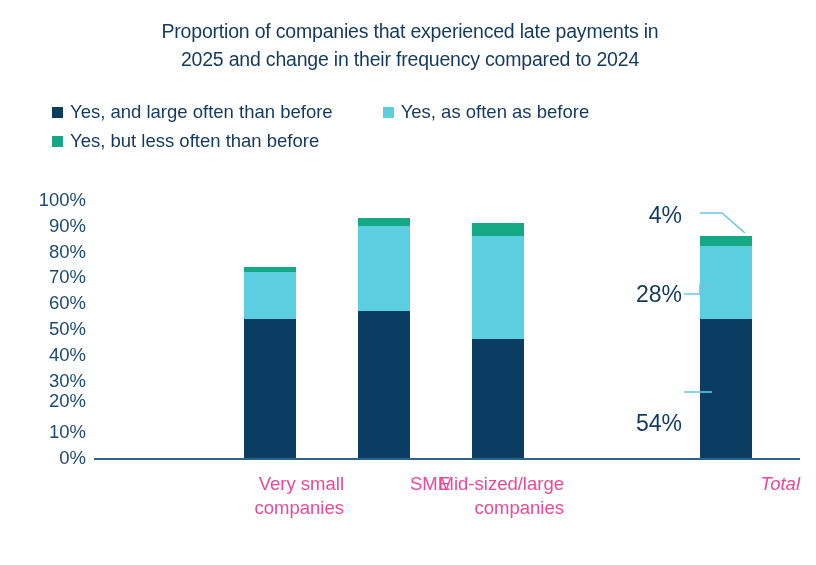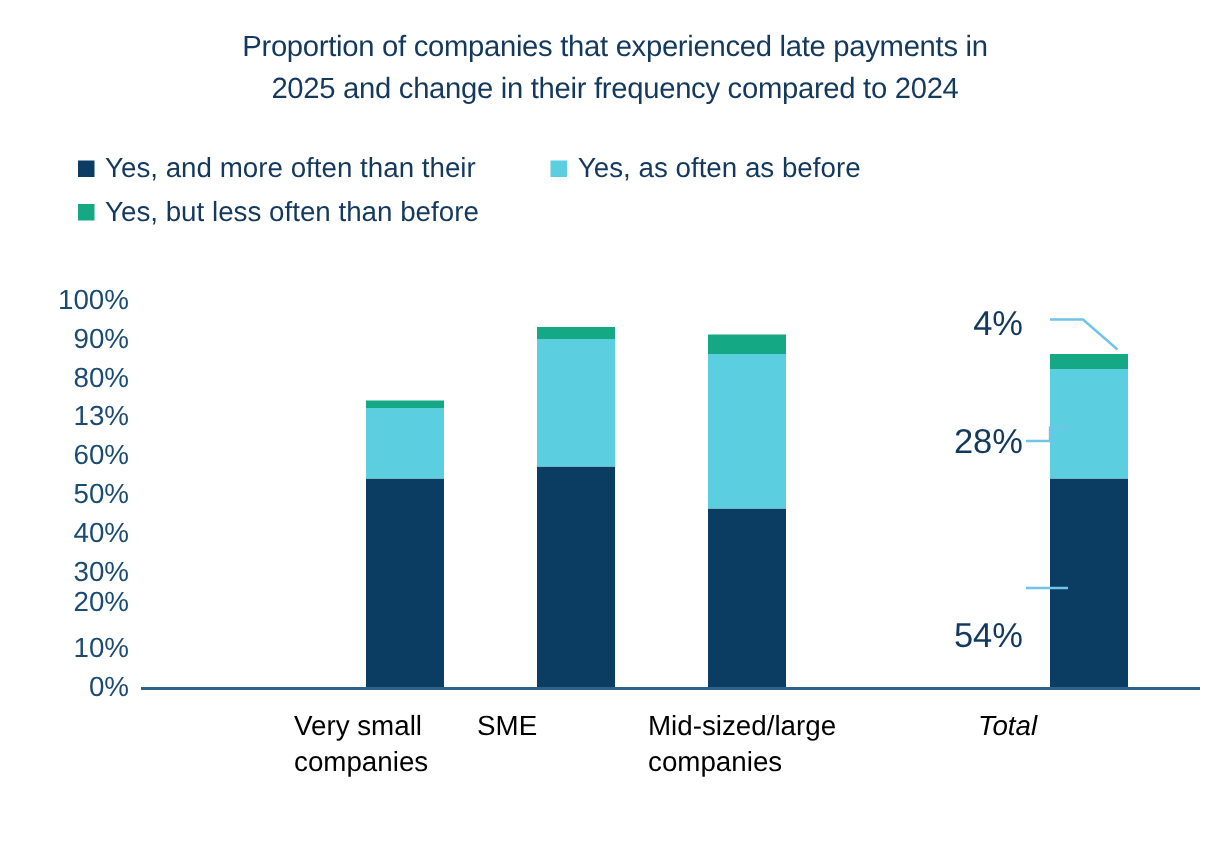--- a/index.html
+++ b/index.html
@@ -100,23 +100,23 @@
     width: 52px;
   }
   .seg {
     position: absolute;
     left: 0;
     width: 100%;
   }
 
   .cat-label {
     position: absolute;
-    text-align: left;
+    text-align: right;
     font-size: 18.5px;
-    color: #000000;
+    color: #ec4899;
     line-height: 1.3;
   }
 
   
   .callout {
     position: absolute;
     font-size: 23px;
     color: #14395e;
     line-height: 1;
     white-space: nowrap;
@@ -136,42 +136,42 @@
 
 <div id="chart-title">
   <span class="line">Proportion of companies that experienced late payments in</span>
   <span class="line">2025 and change in their frequency compared to 2024</span>
 </div>
 
 <div id="legend">
   <div class="legend-row">
     <div class="legend-item" id="legend-item-0">
       <span class="legend-swatch" style="background:#0b3c61;"></span>
-      <span>Yes, and more often than their</span>
+      <span>Yes, and large often than before</span>
     </div>
     <div class="legend-item" id="legend-item-1">
       <span class="legend-swatch" style="background:#5bcfdf;"></span>
       <span>Yes, as often as before</span>
     </div>
   </div>
   <div class="legend-row">
     <div class="legend-item" id="legend-item-2">
       <span class="legend-swatch" style="background:#14a884;"></span>
       <span>Yes, but less often than before</span>
     </div>
   </div>
 </div>
 
 <div id="plot">
 
   <div id="yaxis-labels">
       <div class="ytick" style="top: 191px;">100%</div>
       <div class="ytick" style="top: 216.8px;">90%</div>
       <div class="ytick" style="top: 242.6px;">80%</div>
-      <div class="ytick" style="top: 268.4px;">13%</div>
+      <div class="ytick" style="top: 268.4px;">70%</div>
       <div class="ytick" style="top: 294.2px;">60%</div>
       <div class="ytick" style="top: 320px;">50%</div>
       <div class="ytick" style="top: 345.8px;">40%</div>
       <div class="ytick" style="top: 371.6px;">30%</div>
       <div class="ytick" style="top: 392px;">20%</div>
       <div class="ytick" style="top: 423.2px;">10%</div>
       <div class="ytick" style="top: 449px;">0%</div>
     </div>
 
   <div id="axis-line" style="top: 458px;"></div>

